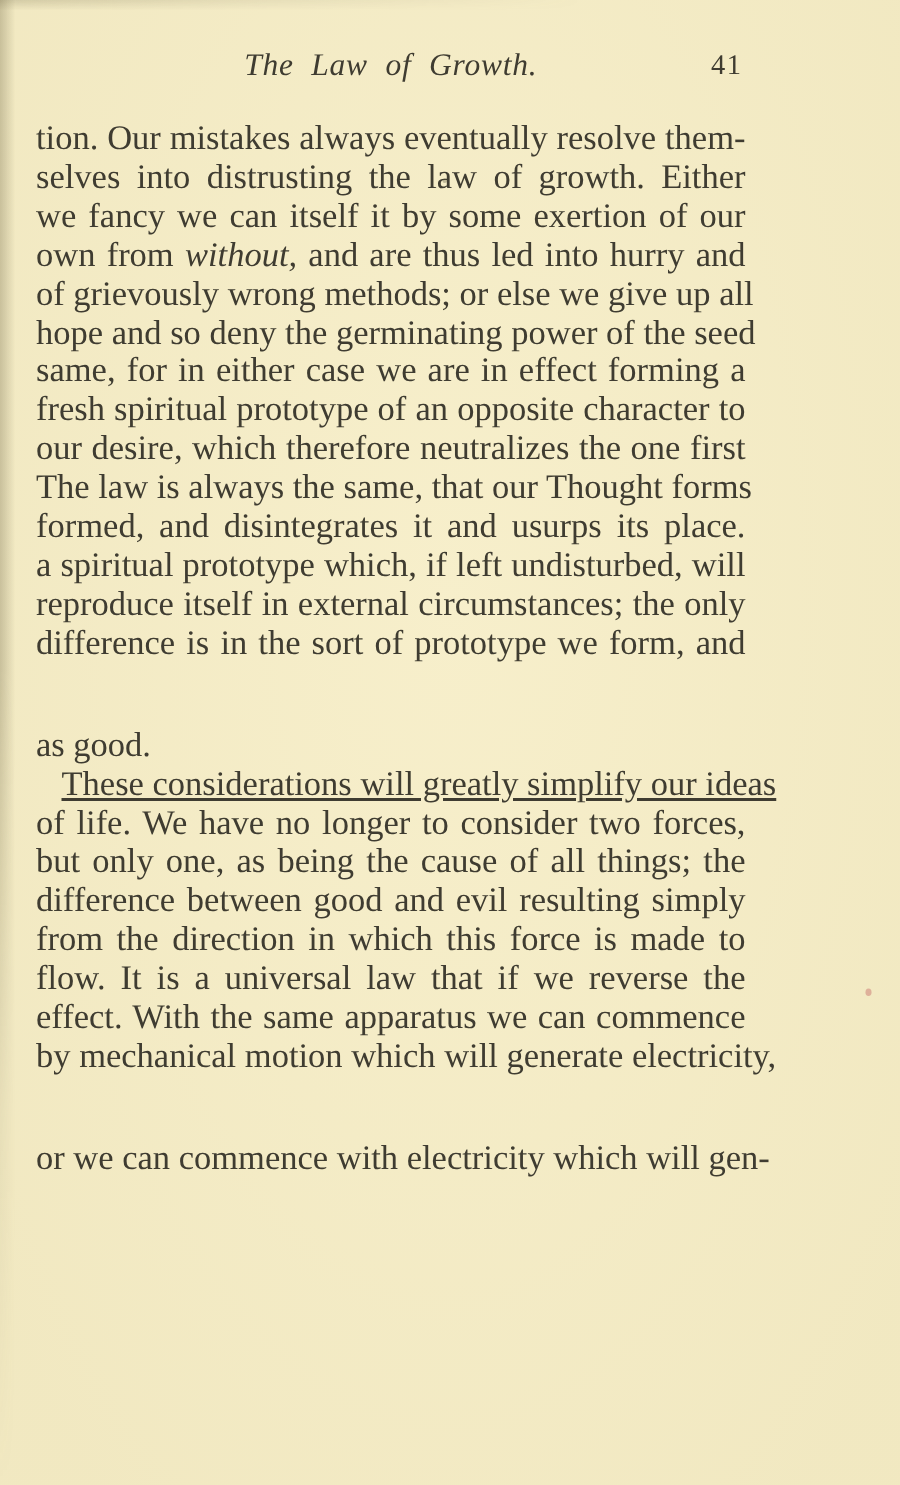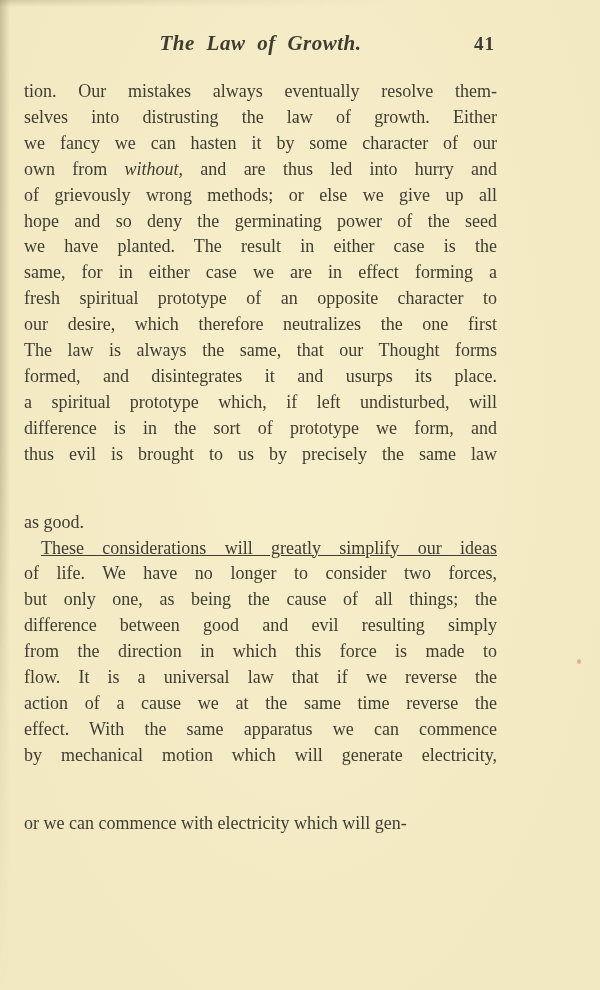--- a/index.html
+++ b/index.html
@@ -42,21 +42,20 @@
     background: linear-gradient(to bottom, rgba(104,96,64,0.22), rgba(104,96,64,0.0));
     -webkit-mask-image: linear-gradient(to right, #000 0%, rgba(0,0,0,0.4) 30%, transparent 65%);
     mask-image: linear-gradient(to right, #000 0%, rgba(0,0,0,0.4) 30%, transparent 65%);
   }
   .header {
     position: absolute;
     top: 31px;
     left: 24px;
     width: 473px;
     height: 26px;
-    font-weight: bold;
   }
   .running-title {
     position: absolute;
     left: 0; right: 0;
     text-align: center;
     font-style: italic;
     font-size: 21px;
     letter-spacing: 0.5px;
     word-spacing: 6px;
   }
@@ -66,21 +65,21 @@
     top: 2px;
     font-size: 19px;
     letter-spacing: 1px;
     font-variant-numeric: oldstyle-nums;
   }
   .body-text {
     position: absolute;
     top: 79px;
     left: 24px;
     width: 473px;
-    font-size: 18px;
+    font-size: 23px;
     line-height: 25.9px;
   }
   .paragraph { margin: 0; }
   .line {
     white-space: nowrap;      
     text-align: justify;
     text-align-last: justify; 
   }
   .line.last {
     text-align-last: left;
@@ -114,43 +113,41 @@
 
   <div class="header">
     <div class="running-title">The Law of Growth.</div>
     <div class="page-number">41</div>
   </div>
 
   <div class="body-text">
       <div class="paragraph">
         <div class="line"><span>tion. Our mistakes always eventually resolve them-</span></div>
         <div class="line"><span>selves into distrusting the law of growth. Either</span></div>
-        <div class="line"><span>we fancy we can hasten it by some character of our</span></div>
+        <div class="line"><span>we fancy we can itself it by some exertion of our</span></div>
         <div class="line"><span>own from </span><i>without,</i><span> and are thus led into hurry and</span></div>
         <div class="line"><span>of grievously wrong methods; or else we give up all</span></div>
         <div class="line"><span>hope and so deny the germinating power of the seed</span></div>
-        <div class="line"><span>we have planted. The result in either case is the</span></div>
         <div class="line"><span>same, for in either case we are in effect forming a</span></div>
         <div class="line"><span>fresh spiritual prototype of an opposite character to</span></div>
         <div class="line"><span>our desire, which therefore neutralizes the one first</span></div>
         <div class="line"><span>The law is always the same, that our Thought forms</span></div>
         <div class="line"><span>formed, and disintegrates it and usurps its place.</span></div>
         <div class="line"><span>a spiritual prototype which, if left undisturbed, will</span></div>
+        <div class="line"><span>reproduce itself in external circumstances; the only</span></div>
         <div class="line"><span>difference is in the sort of prototype we form, and</span></div>
-        <div class="line"><span>thus evil is brought to us by precisely the same law</span></div>
         <div class="line last"><span>as good.</span></div>
       </div>
       <div class="paragraph">
         <div class="line indent"><span>These considerations will greatly simplify our ideas</span></div>
         <div class="line"><span>of life. We have no longer to consider two forces,</span></div>
         <div class="line"><span>but only one, as being the cause of all things; the</span></div>
         <div class="line"><span>difference between good and evil resulting simply</span></div>
         <div class="line"><span>from the direction in which this force is made to</span></div>
         <div class="line"><span>flow. It is a universal law that if we reverse the</span></div>
-        <div class="line"><span>action of a cause we at the same time reverse the</span></div>
         <div class="line"><span>effect. With the same apparatus we can commence</span></div>
         <div class="line"><span>by mechanical motion which will generate electricity,</span></div>
         <div class="line last"><span>or we can commence with electricity which will gen-</span></div>
       </div>
     </div>
 
   <div class="speck speck-dark"></div>
   <div class="speck speck-pink"></div>
 </div>
 

